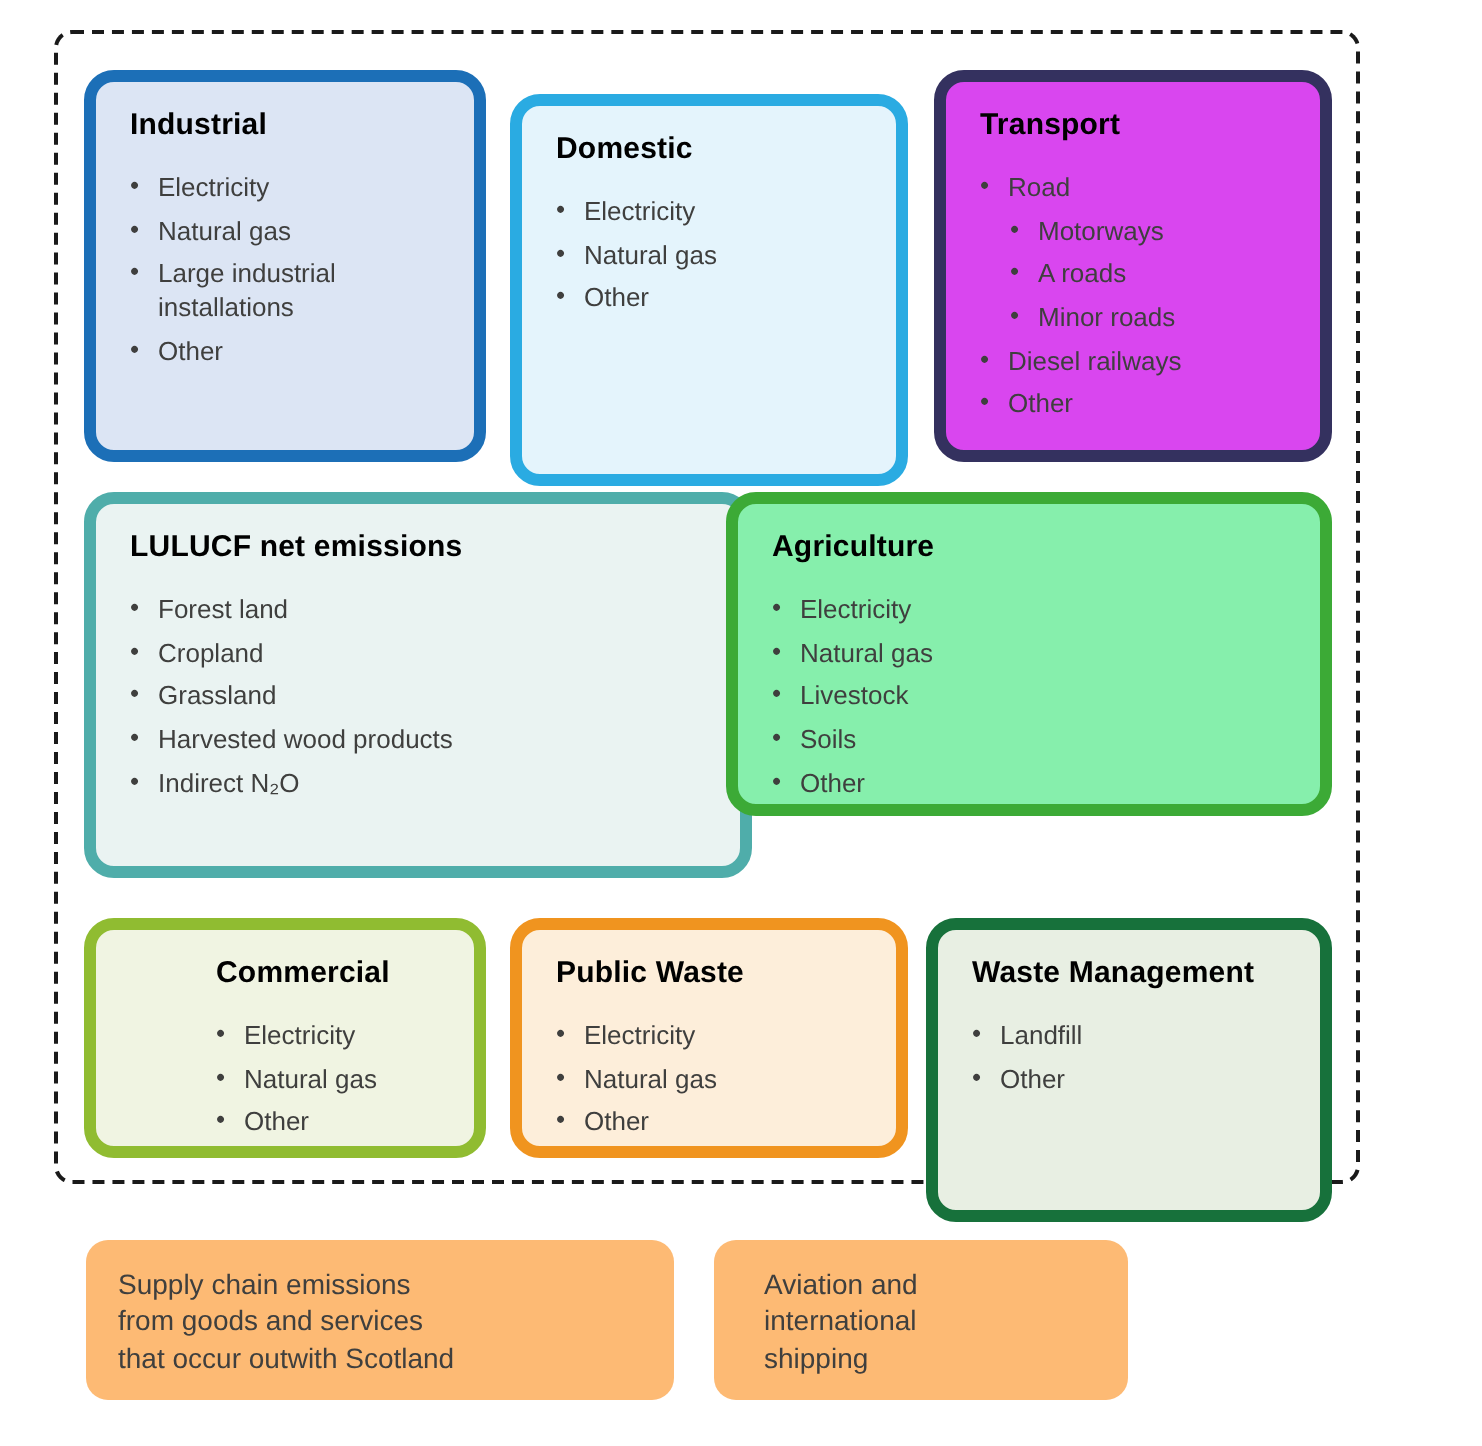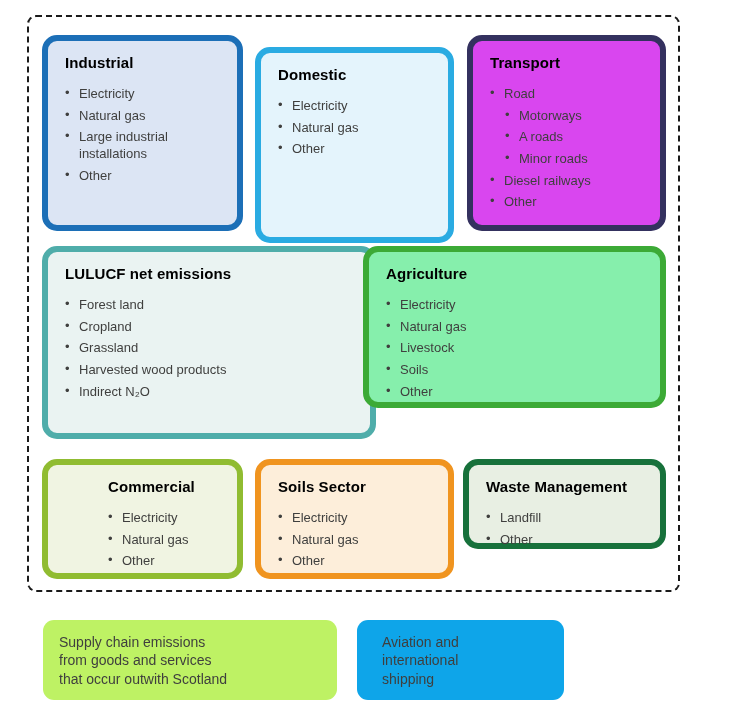--- a/index.html
+++ b/index.html
@@ -136,41 +136,41 @@
   <div class="sector" style="left: 42px; top: 459px; width: 201px; height: 120px; border-color: rgb(144, 188, 49); background-color: rgb(240, 244, 226); padding-left: 43px;">
     <h3>Commercial</h3>
     <ul>
       <li>Electricity</li>
       <li>Natural gas</li>
       <li>Other</li>
     </ul>
   </div>
 
   <div class="sector" style="left: 255px; top: 459px; width: 199px; height: 120px; border-color: rgb(240, 148, 31); background-color: rgb(253, 238, 218);">
-    <h3>Soils Sector</h3>
+    <h3>Public Waste</h3>
     <ul>
       <li>Electricity</li>
       <li>Natural gas</li>
       <li>Other</li>
     </ul>
   </div>
 
-  <div class="sector" style="left: 463px; top: 459px; width: 203px; height: 90px; border-color: rgb(23, 113, 59); background-color: rgb(232, 239, 227);">
+  <div class="sector" style="left: 463px; top: 459px; width: 203px; height: 152px; border-color: rgb(23, 113, 59); background-color: rgb(232, 239, 227);">
     <h3>Waste Management</h3>
     <ul>
       <li>Landfill</li>
       <li>Other</li>
     </ul>
   </div>
 
-  <div class="note" style="left: 43px; top: 620px; width: 294px; height: 80px; background-color: #bef264;">
+  <div class="note" style="left: 43px; top: 620px; width: 294px; height: 80px; background-color: #fdba74;">
     <div>Supply chain emissions</div>
     <div>from goods and services</div>
     <div>that occur outwith Scotland</div>
   </div>
 
-  <div class="note" style="left: 357px; top: 620px; width: 207px; height: 80px; background-color: #0ea5e9; padding-left: 25px;">
+  <div class="note" style="left: 357px; top: 620px; width: 207px; height: 80px; background-color: #fdba74; padding-left: 25px;">
     <div>Aviation and</div>
     <div>international</div>
     <div>shipping</div>
   </div>
 
 </div>
 
 </body></html>

